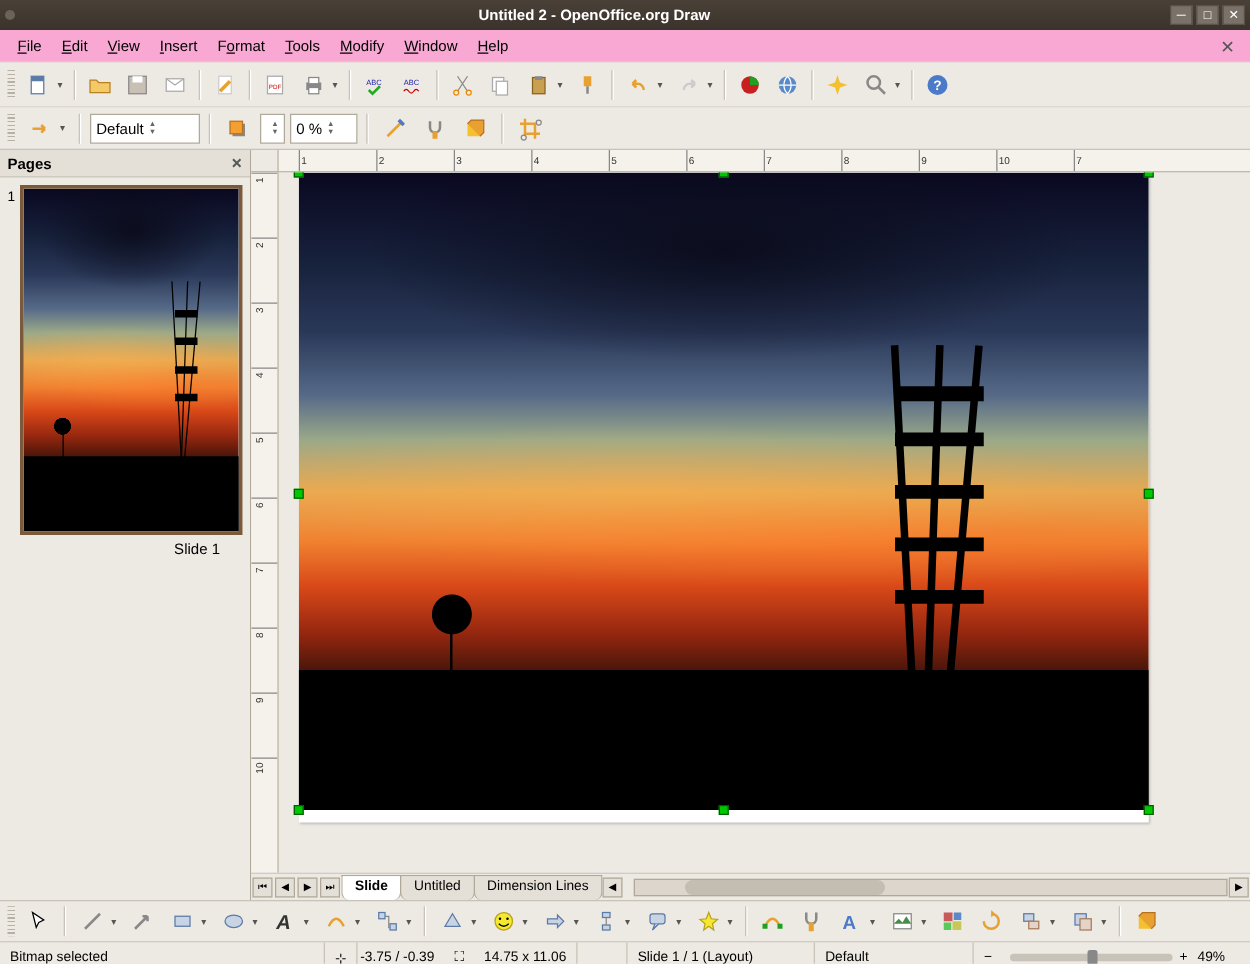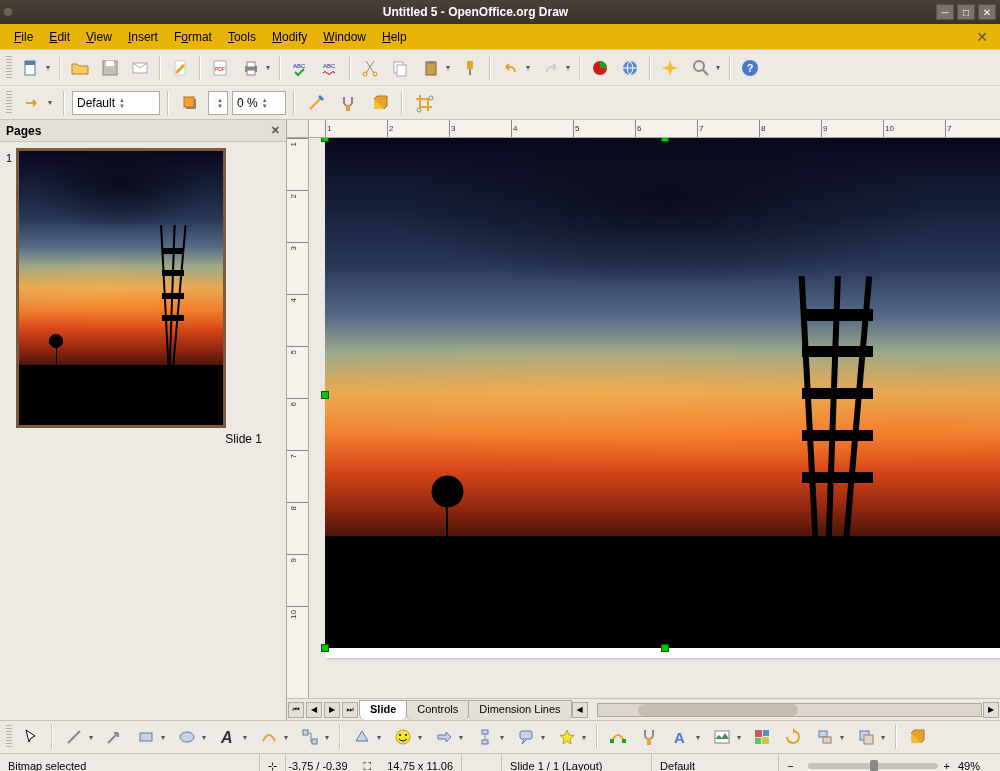--- a/index.html
+++ b/index.html
@@ -3,40 +3,40 @@
 <meta charset="utf-8">
 <style>
 * { box-sizing: border-box; margin: 0; padding: 0; font-family: "Liberation Sans", Arial, sans-serif; }
 body { background: #ede9e3; font-size: 12px; color: #000; width: 1000px; height: 771px; overflow: hidden; }
 
 .titlebar { height: 24px; background: linear-gradient(#4a4037,#3a332b); color: #fff; display: flex; align-items: center; padding: 0 4px; }
 .titlebar .dot { width: 8px; height: 8px; border-radius: 50%; background: #6b6258; margin-right: 6px; }
 .titlebar .title { flex: 1; text-align: center; font-weight: bold; font-size: 12px; }
 .titlebar .winbtn { width: 18px; height: 16px; background: #7a7269; margin-left: 3px; display: flex; align-items: center; justify-content: center; color: #fff; font-size: 10px; border: 1px solid #5a524a; cursor: pointer; }
 
-.menubar { height: 26px; display: flex; align-items: center; padding: 0 6px; background: #eab308; border-bottom: 1px solid #d4cfc6; }
+.menubar { height: 26px; display: flex; align-items: center; padding: 0 6px; background: #f9a8d4; border-bottom: 1px solid #d4cfc6; }
 .menubar .menu { padding: 3px 8px; cursor: pointer; }
 .menubar .menu u { text-decoration: underline; }
 .menubar .spacer { flex: 1; }
 .menubar .close-x { font-size: 14px; color: #555; padding: 2px 6px; cursor: pointer; }
 
 .toolbar { height: 36px; display: flex; align-items: center; padding: 2px 6px; gap: 2px; background: #ede9e3; border-bottom: 1px solid #d8d3ca; }
 .tbtn { width: 28px; height: 28px; display: flex; align-items: center; justify-content: center; border: 1px solid transparent; border-radius: 3px; cursor: pointer; }
 .tbtn.drop { width: 38px; justify-content: flex-start; padding-left: 4px; position: relative; }
 .tbtn.drop::after { content: "▾"; font-size: 8px; position: absolute; right: 3px; color: #555; }
 .tsep { width: 2px; height: 24px; border-left: 1px solid #c8c2b8; border-right: 1px solid #fff; margin: 0 3px; }
 .handle { width: 6px; height: 24px; background: repeating-linear-gradient(#b8b0a4 0 1px, transparent 1px 3px); margin-right: 2px; cursor: grab; }
 
 .toolbar2 { height: 34px; display: flex; align-items: center; padding: 2px 6px; gap: 4px; background: #ede9e3; border-bottom: 1px solid #c8c2b8; }
 .combo { height: 24px; border: 1px solid #b0a898; background: #fff; display: flex; align-items: center; padding: 0 4px; font-size: 12px; }
 .combo .arrows { margin-left: 4px; display: flex; flex-direction: column; font-size: 6px; line-height: 6px; color: #666; }
 
 .workspace { display: flex; height: 600px; }
 
-.pages-panel { width: 287px; border-right: 1px solid #b0a898; background: #eab308; display: flex; flex-direction: column; }
+.pages-panel { width: 201px; border-right: 1px solid #b0a898; background: #eab308; display: flex; flex-direction: column; }
 .pages-header { height: 22px; display: flex; align-items: center; padding: 0 6px; font-weight: bold; background: #e5e0d7; border-bottom: 1px solid #c8c2b8; }
 .pages-header .close { margin-left: auto; font-size: 11px; color: #555; cursor: pointer; }
 .pages-body { flex: 1; background: #ede9e3; padding: 6px; overflow: auto; }
 .page-thumb-wrap { display: flex; align-items: flex-start; gap: 4px; }
 .page-num { font-size: 11px; padding-top: 4px; }
 .page-thumb { width: 210px; height: 280px; border: 3px solid #7a5a3a; background: #fff; position: relative; overflow: hidden; }
 .slide-label { text-align: right; padding: 4px 18px 0 0; font-size: 12px; }
 
 .canvas-area { flex: 1; display: flex; flex-direction: column; background: #ede9e3; }
 .ruler-corner { width: 22px; height: 18px; background: #ede9e3; border-right: 1px solid #b0a898; border-bottom: 1px solid #b0a898; }
@@ -80,21 +80,21 @@
 .ruler-tick { position: absolute; top: 0; bottom: 0; border-left: 1px solid #888; }
 .ruler-num { position: absolute; top: 4px; font-size: 8px; color: #333; }
 .ruler-tick-v { position: absolute; left: 0; right: 0; border-top: 1px solid #888; }
 .ruler-num-v { position: absolute; left: 2px; font-size: 8px; color: #333; writing-mode: vertical-rl; transform: rotate(180deg); }
 </style>
 </head>
 <body>
 
 <div class="titlebar">
   <div class="dot"></div>
-  <div class="title">Untitled 5 - OpenOffice.org Draw</div>
+  <div class="title">Untitled 2 - OpenOffice.org Draw</div>
   <div class="winbtn">─</div>
   <div class="winbtn">□</div>
   <div class="winbtn">✕</div>
 </div>
 
 <div class="menubar">
   <div class="menu"><u>F</u>ile</div>
   <div class="menu"><u>E</u>dit</div>
   <div class="menu"><u>V</u>iew</div>
   <div class="menu"><u>I</u>nsert</div>
@@ -410,21 +410,21 @@
           <div class="sel-handle" style="right:-4px;top:506px"></div>
         </div>
       </div>
     </div>
     <div class="tabs-row">
       <div class="tab-nav-btn">⏮</div>
       <div class="tab-nav-btn">◀</div>
       <div class="tab-nav-btn">▶</div>
       <div class="tab-nav-btn">⏭</div>
       <div class="tab active"><span>Slide</span></div>
-      <div class="tab"><span>Controls</span></div>
+      <div class="tab"><span>Untitled</span></div>
       <div class="tab"><span>Dimension Lines</span></div>
       <div class="tab-nav-btn">◀</div>
       <div class="hscroll">
           <div class="thumb"></div>
         </div>
       <div class="tab-nav-btn">▶</div>
     </div>
   </div>
 </div>
 

